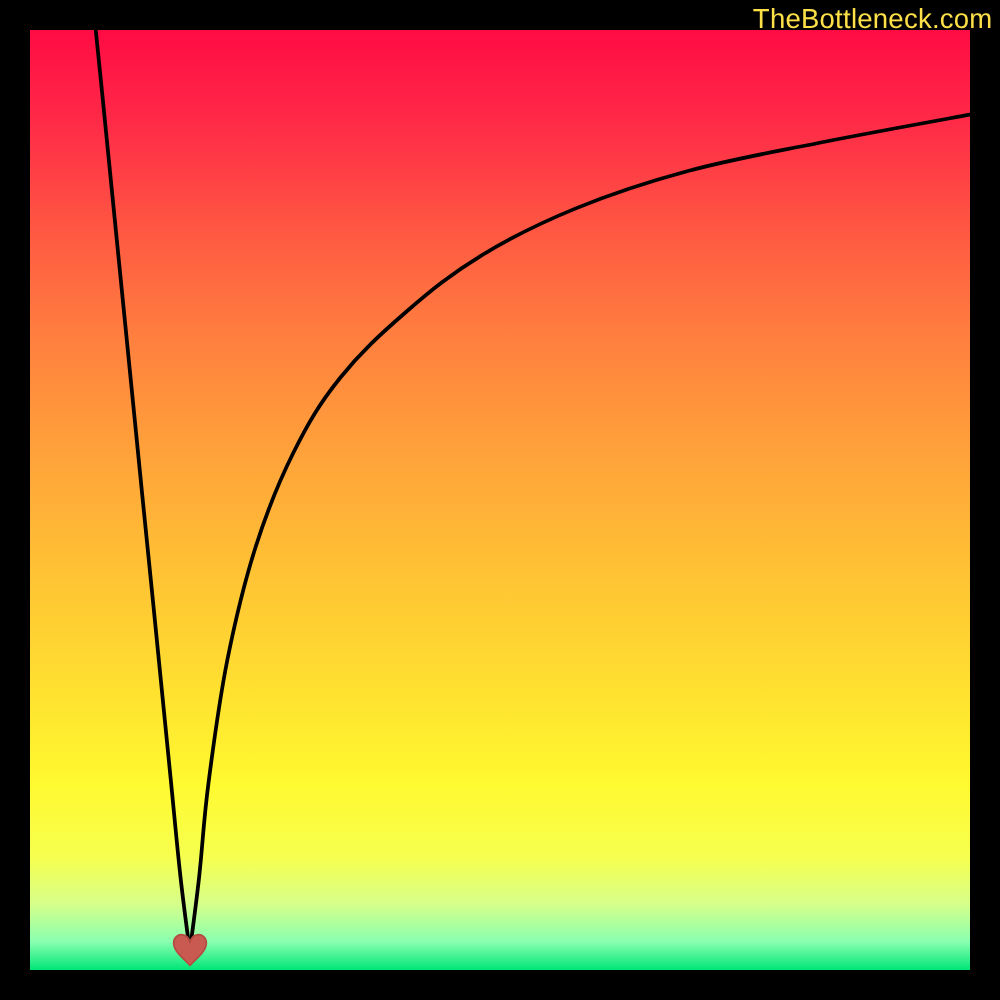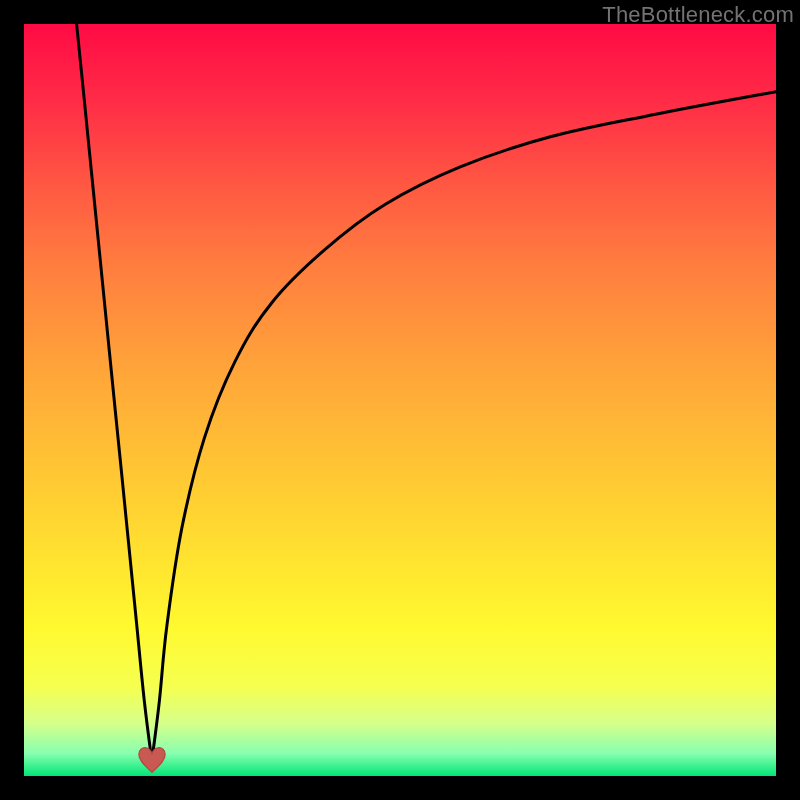--- a/index.html
+++ b/index.html
@@ -45,21 +45,21 @@
     position: absolute;
     left: 0;
     top: 0;
     width: 752px;
     height: 752px;
   }
   .watermark {
     position: absolute;
     top: 2px;
     right: 6px;
-    color: #737373;
+    color: #fde047;
     font-size: 22px;
     letter-spacing: 0.2px;
     font-weight: 500;
     user-select: none;
     text-align: center;
   }
   .heart {
     position: absolute;
     width: 30px;
     height: 30px;

